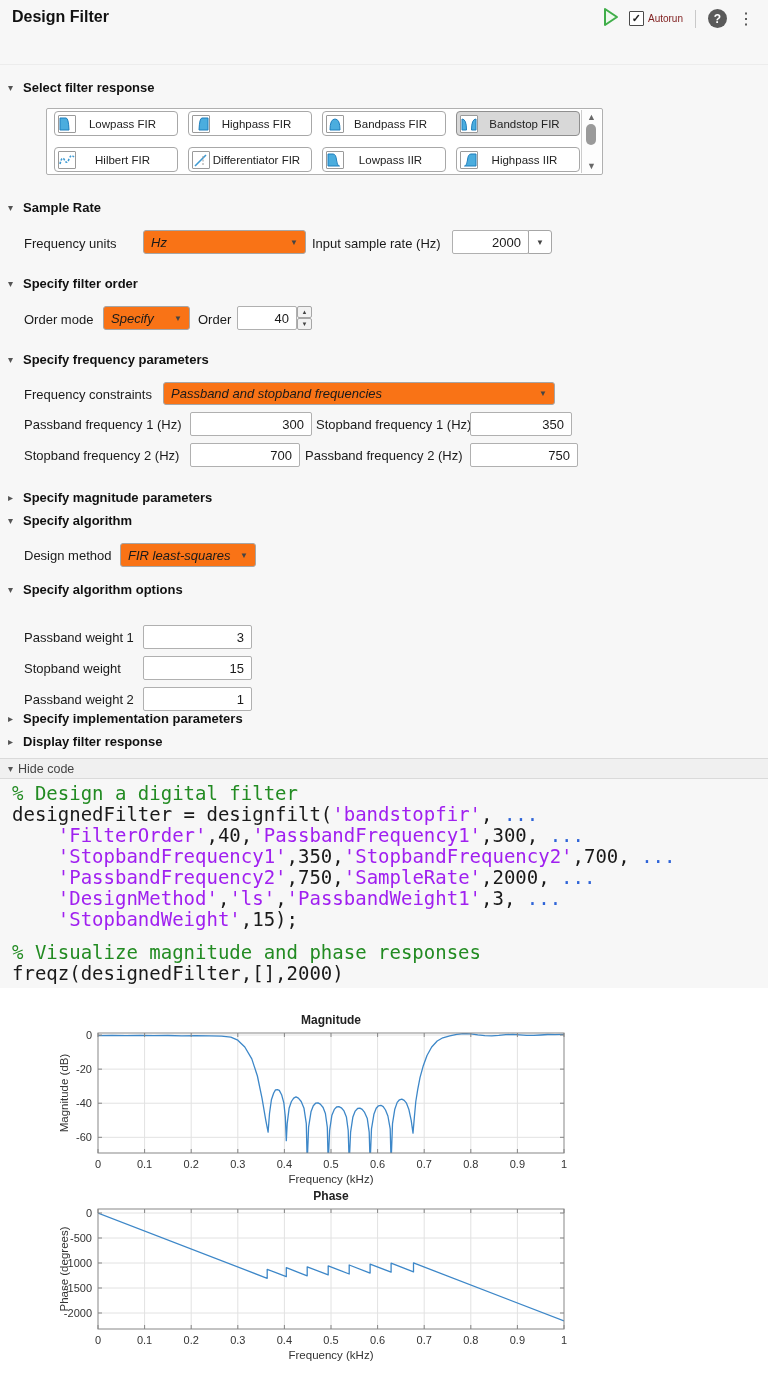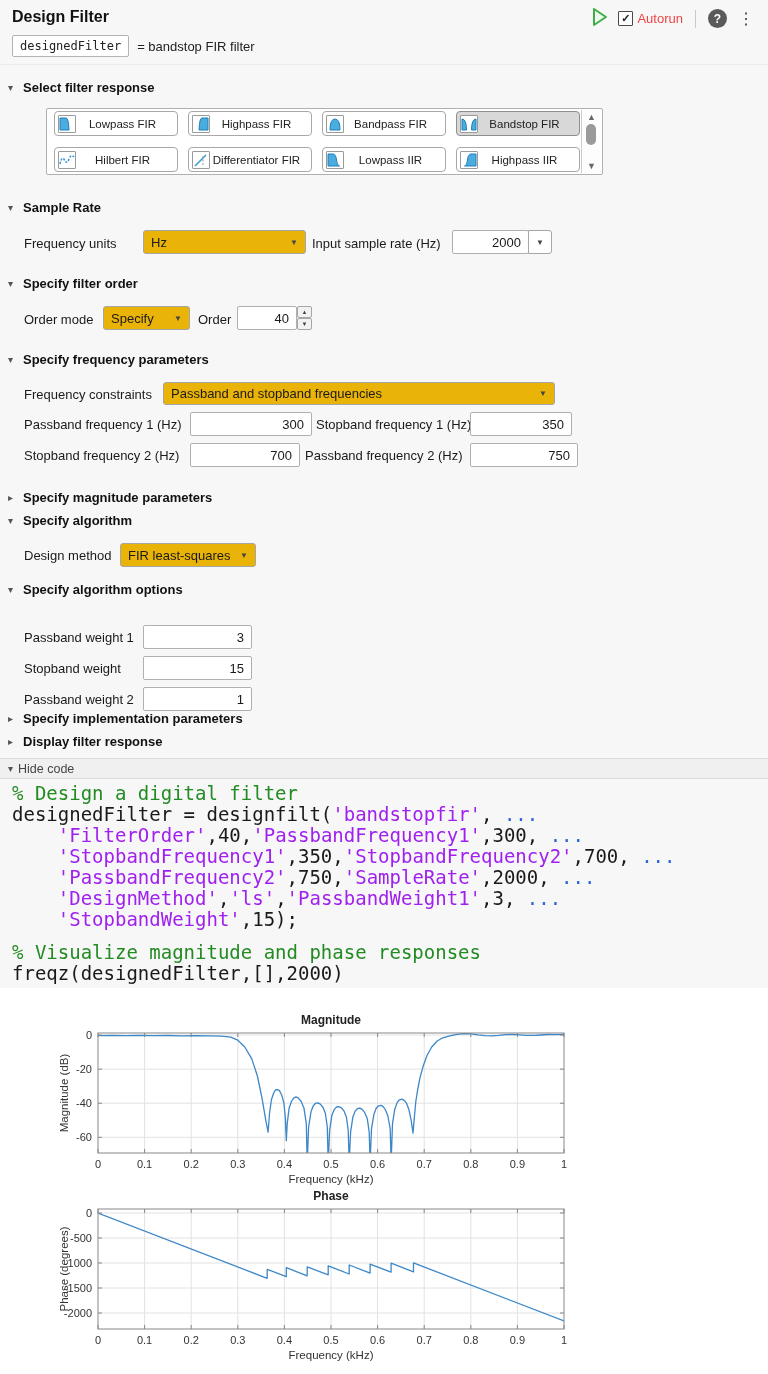--- a/index.html
+++ b/index.html
@@ -6,40 +6,40 @@
   body{width:768px;height:1374px;background:#fff;font-family:"Liberation Sans",sans-serif;color:#1a1a1a;overflow:hidden;position:relative;}
   .app{position:absolute;inset:0;}
   .formarea{position:absolute;left:0;top:0;width:768px;height:988px;background:#f7f7f7;}
   .plotarea{position:absolute;left:0;top:988px;width:768px;height:386px;background:#ffffff;}
 
   
   .hdr-title{position:absolute;left:12px;top:8px;font-size:16px;font-weight:bold;color:#111;}
   .hdr-right{position:absolute;right:12px;top:7px;display:flex;align-items:center;gap:9px;}
   .runbtn{background:none;border:none;padding:0;cursor:pointer;display:flex;align-items:center;}
   .cbx{width:13px;height:13px;border:1px solid #4a4a4a;background:#fff;border-radius:1px;display:inline-flex;align-items:center;justify-content:center;font-size:11px;font-weight:bold;color:#222;line-height:1;}
-  .cbx-lbl{font-size:13px;color:#ef4444;margin-left:4px;}
+  .cbx-lbl{font-size:10px;color:#7f1d1d;margin-left:4px;}
   .vdiv{width:1px;height:18px;background:#c9c9c9;margin:0 3px;}
   .helpbtn{width:19px;height:19px;border-radius:50%;background:#5a5a5a;color:#fff;font-weight:bold;font-size:12px;display:flex;align-items:center;justify-content:center;border:none;padding:0;cursor:pointer;}
   .kebab{font-size:16px;color:#3a3a3a;background:none;border:none;padding:0 2px;cursor:pointer;line-height:1;}
 
   
   .assign{position:absolute;left:12px;top:35px;display:flex;align-items:center;gap:8px;}
   .varbox{font-family:"DejaVu Sans Mono","Liberation Mono",monospace;font-size:12px;background:#fff;border:1px solid #b3b3b3;border-radius:2px;padding:3px 7px;color:#222;}
   .assign-txt{font-size:13px;color:#222;}
   .hline{position:absolute;left:0;top:64px;width:768px;height:1px;background:#ececec;}
 
   
   .sec{position:absolute;left:8px;display:flex;align-items:center;gap:5px;cursor:pointer;}
   .sec .arr{font-size:10px;color:#555;width:10px;display:inline-block;}
   .sec .sec-label{font-size:13px;font-weight:bold;color:#111;}
 
   
   .row{position:absolute;left:0;width:768px;}
   .lbl{position:absolute;font-size:13px;color:#1a1a1a;top:50%;transform:translateY(-50%);white-space:nowrap;}
-  .select{position:absolute;top:0;height:24px;background:#eab308;border:1px solid #a6a6a6;border-radius:3px;display:flex;align-items:center;cursor:pointer;box-sizing:border-box;}
+  .select{position:absolute;top:0;height:24px;background:#f97316;border:1px solid #a6a6a6;border-radius:3px;display:flex;align-items:center;cursor:pointer;box-sizing:border-box;font-style:italic;}
   .select .sel-text{font-size:13px;color:#1a1a1a;padding-left:7px;flex:1;white-space:nowrap;overflow:hidden;}
   .select .sel-arrow{font-size:8px;color:#444;padding:0 7px;}
   input.num{position:absolute;top:0;height:24px;box-sizing:border-box;border:1px solid #b0b0b0;border-radius:2px;background:#fff;font-family:"Liberation Sans",sans-serif;font-size:13px;color:#1a1a1a;text-align:right;padding:0 7px;}
   input.left{text-align:right;}
   .combo-btn{position:absolute;top:0;height:24px;width:24px;box-sizing:border-box;border:1px solid #a6a6a6;border-radius:0 3px 3px 0;background:#fff;font-size:8px;color:#444;cursor:pointer;padding:0;}
   .spincol{position:absolute;top:0;width:15px;height:24px;display:flex;flex-direction:column;}
   .spinbtn{flex:1;font-size:6px;color:#444;background:#f2f2f2;border:1px solid #a6a6a6;padding:0;cursor:pointer;line-height:1;border-radius:2px;}
 
   
   .rpanel{position:absolute;left:46px;top:108px;width:557px;height:67px;background:#fff;border:1px solid #b0b0b0;border-radius:2px;box-sizing:border-box;}
@@ -94,24 +94,20 @@
         </span>
       <span class="cbx-lbl">Autorun</span>
     </span>
     <span class="vdiv"></span>
     <button class="helpbtn">
         <span>?</span>
       </button>
     <button class="kebab"><span>⋮</span></button>
   </div>
 
-  <div class="assign">
-    <span class="varbox">designedFilter</span>
-    <span class="assign-txt">= bandstop FIR filter</span>
-  </div>
   <div class="hline"></div>
 
   <div class="sec" style="top:80px">
     <span class="arr">▾</span>
     <span class="sec-label">Select filter response</span>
   </div>
   <div class="rpanel">
     <div class="rgrid" id="resp-grid">
         <div class="fbtn">
           <span class="ficon">

